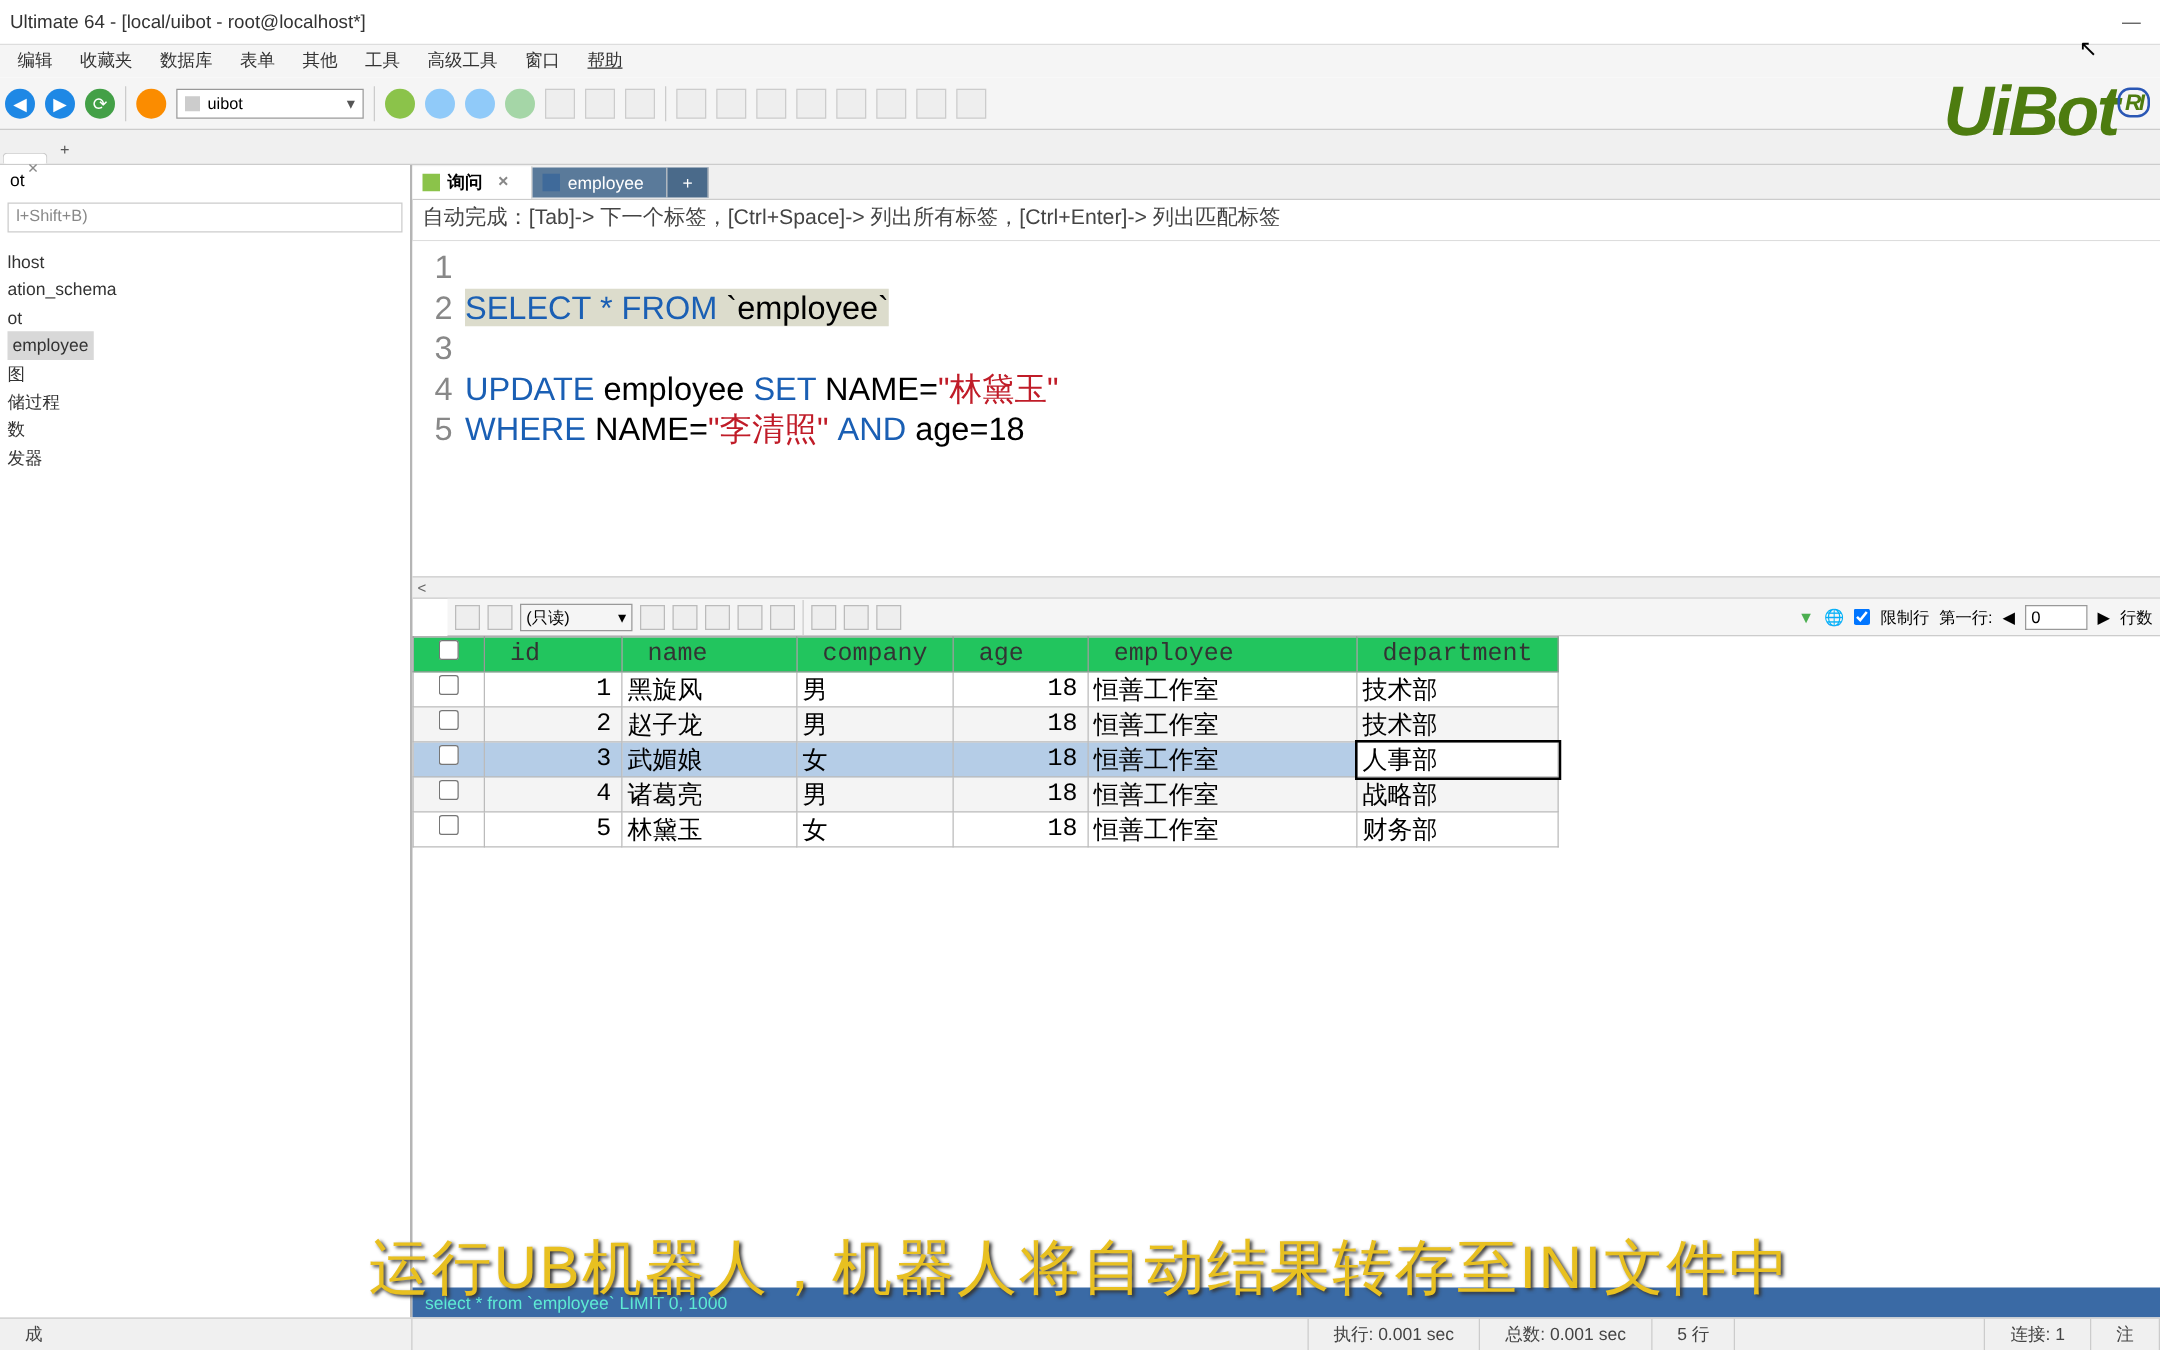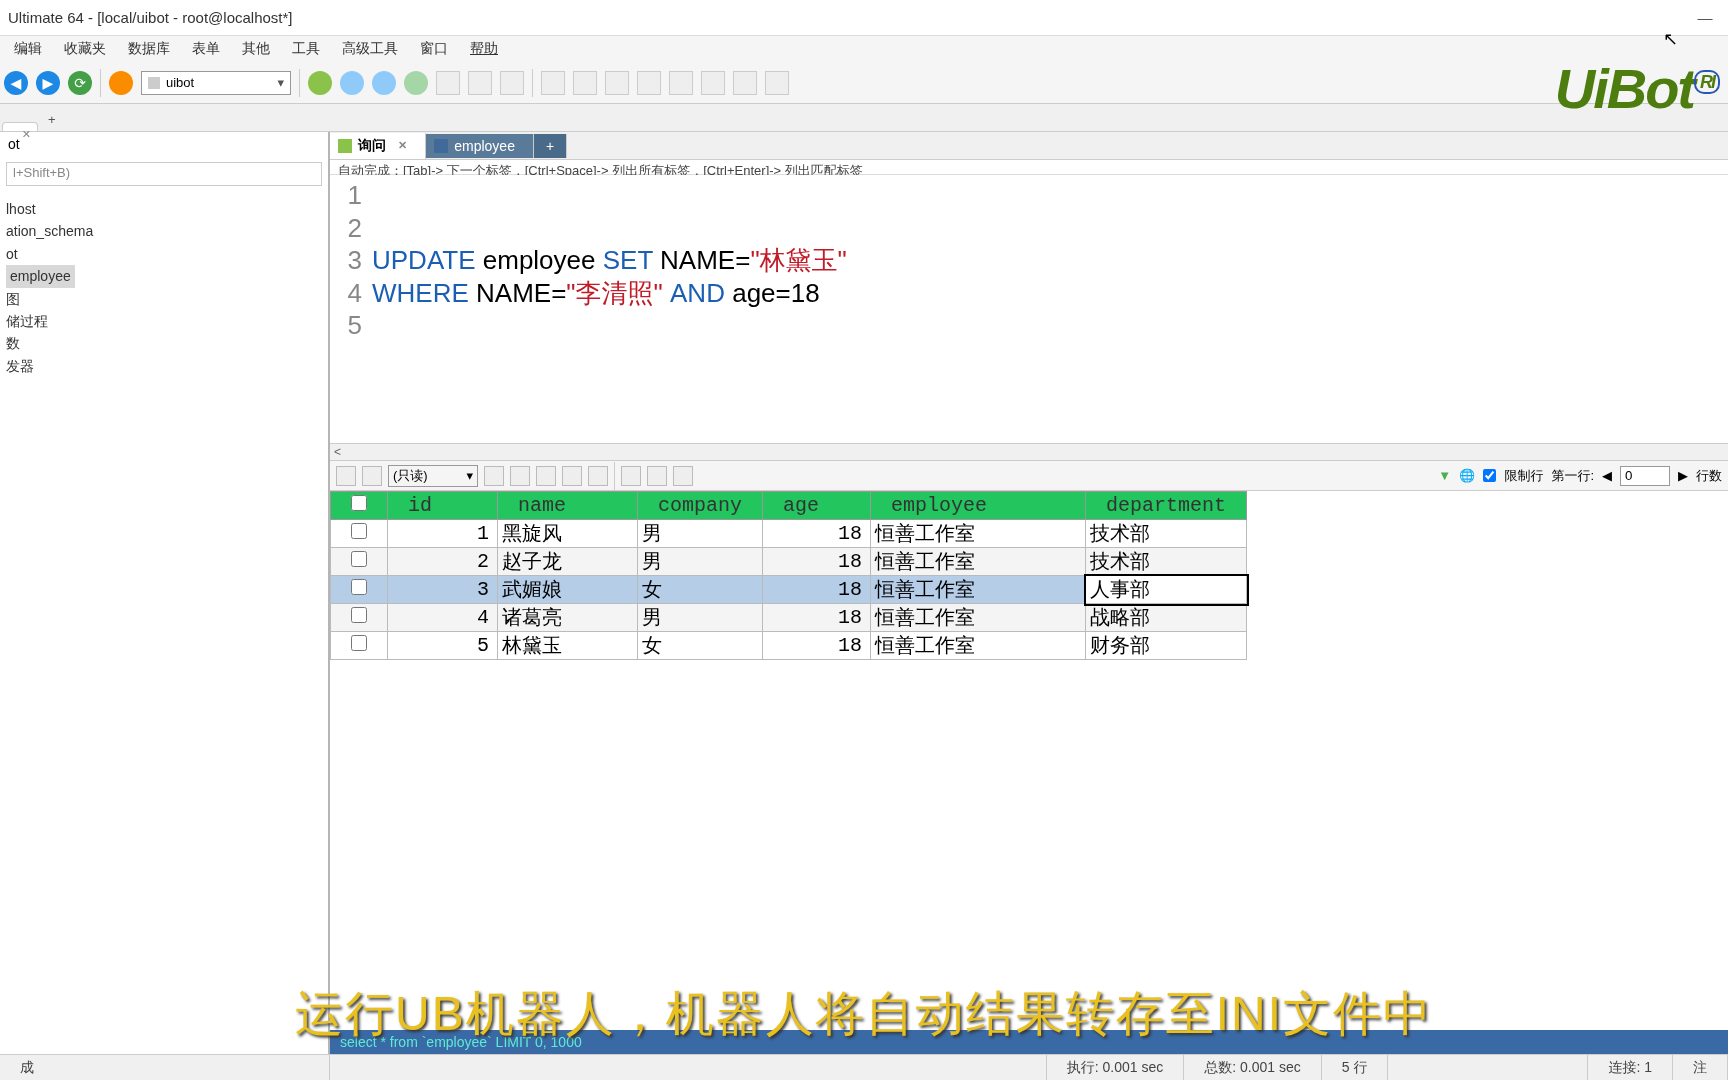--- a/index.html
+++ b/index.html
@@ -38,38 +38,38 @@
 .tree .emp { background:#d8d8d8; display:inline-block; padding:0 4px; }
 
 .main { flex:1; display:flex; flex-direction:column; }
 .maintabs { height:28px; display:flex; align-items:center; background:#f0f0f0; border-bottom:1px solid #ccc; }
 .mtab { padding:4px 18px 4px 8px; font-size:14px; display:flex; align-items:center; gap:6px; border-right:1px solid #ccc; position:relative; }
 .mtab.active { background:#fff; font-weight:bold; }
 .mtab .mico { width:14px; height:14px; }
 .mtab .mclose { font-size:11px; color:#888; margin-left:6px; }
 .mtab.add { background:#4a6a8a; color:#fff; padding:4px 12px; }
 
-.autocomplete { height:15px; font-size:13px; padding:2px 8px; color:#444; border-bottom:1px solid #ddd; }
+.autocomplete { height:33px; font-size:17px; padding:2px 8px; color:#444; border-bottom:1px solid #ddd; }
 
 .editor { flex:0 0 268px; font-family:"Courier New",monospace; font-size:26px; display:flex; background:#fff; overflow:hidden; }
 .gutter { width:42px; text-align:right; color:#888; padding-right:10px; line-height:1.25; padding-top:4px; }
 .code { flex:1; line-height:1.25; padding-top:4px; }
 .code .kw { color:#1a5fb4; }
 .code .str { color:#c01c28; }
 .code .hl { background:#dcdccc; }
 
 .hscroll { height:18px; background:#f0f0f0; border-top:1px solid #ccc; border-bottom:1px solid #ccc; display:flex; align-items:center; padding-left:4px; }
 .hscroll span { color:#666; font-size:12px; }
 
 .resulttabs { height:28px; background:#f0f0f0; display:flex; align-items:center; border-bottom:1px solid #ccc; font-size:14px; }
 .rtab { padding:4px 12px; display:flex; align-items:center; gap:4px; border-right:1px solid #ccc; }
 .rtab.active { background:#fff; font-weight:bold; }
 .rtab .rico { width:14px; height:14px; display:inline-block; }
 
-.resulttools { height:30px; background:#f5f5f5; display:flex; align-items:center; gap:6px; padding:0 6px; border-bottom:1px solid #ccc; font-size:13px; }
+.resulttools { height:30px; background:#f5f5f5; display:flex; align-items:center; gap:6px; padding:0 6px; border-bottom:1px solid #ccc; font-size:13px;margin-left:28px; }
 .rtico { width:20px; height:20px; border:1px solid #bbb; background:#eee; }
 .rt-select { width:90px; height:22px; border:1px solid #999; padding:0 4px; display:flex; align-items:center; }
 .rt-select::after { content:"▾"; margin-left:auto; }
 .rt-right { margin-left:auto; display:flex; align-items:center; gap:8px; }
 .rt-input { width:50px; height:20px; border:1px solid #999; padding:0 4px; }
 
 .grid { font-family:"Microsoft YaHei",monospace; font-size:20px; }
 .grid table { border-collapse:collapse; }
 .grid th { background:#22c55e; border:1px solid #999; padding:2px 20px; text-align:left; font-weight:normal; font-family:"Courier New",monospace; color:#333; }
 .grid td { border:1px solid #bbb; padding:0px 4px; background:#fff; font-family:"Microsoft YaHei","Courier New",monospace; }
@@ -189,20 +189,21 @@
     <div class="editor">
       <div class="gutter">
         <div>1</div>
         <div>2</div>
         <div>3</div>
         <div>4</div>
         <div>5</div>
       </div>
       <div class="code">
         <div>&nbsp;</div>
+        <div><span class="hl"><span class="kw">SELECT</span> <span class="kw">*</span> <span class="kw">FROM</span> <span>`employee`</span></span></div>
         <div>&nbsp;</div>
         <div><span class="kw">UPDATE</span> <span>employee</span> <span class="kw">SET</span> <span>NAME=</span><span class="str">"林黛玉"</span></div>
         <div><span class="kw">WHERE</span> <span>NAME=</span><span class="str">"李清照"</span> <span class="kw">AND</span> <span>age=18</span></div>
       </div>
     </div>
 
     <div class="hscroll">
         <span>&lt;</span>
       </div>
 

